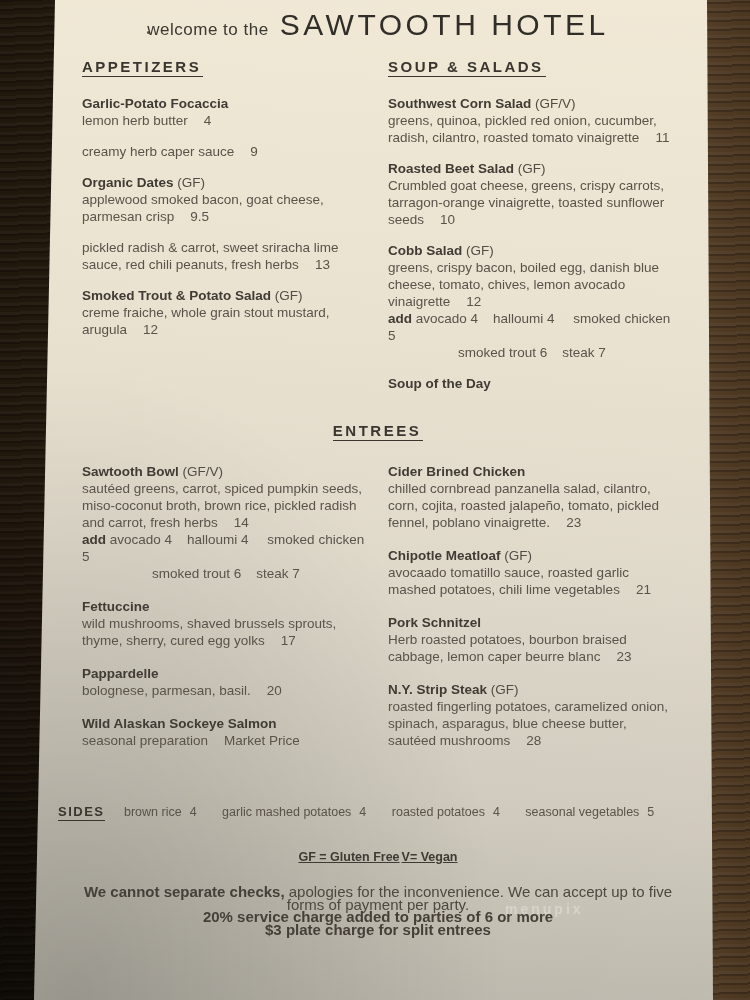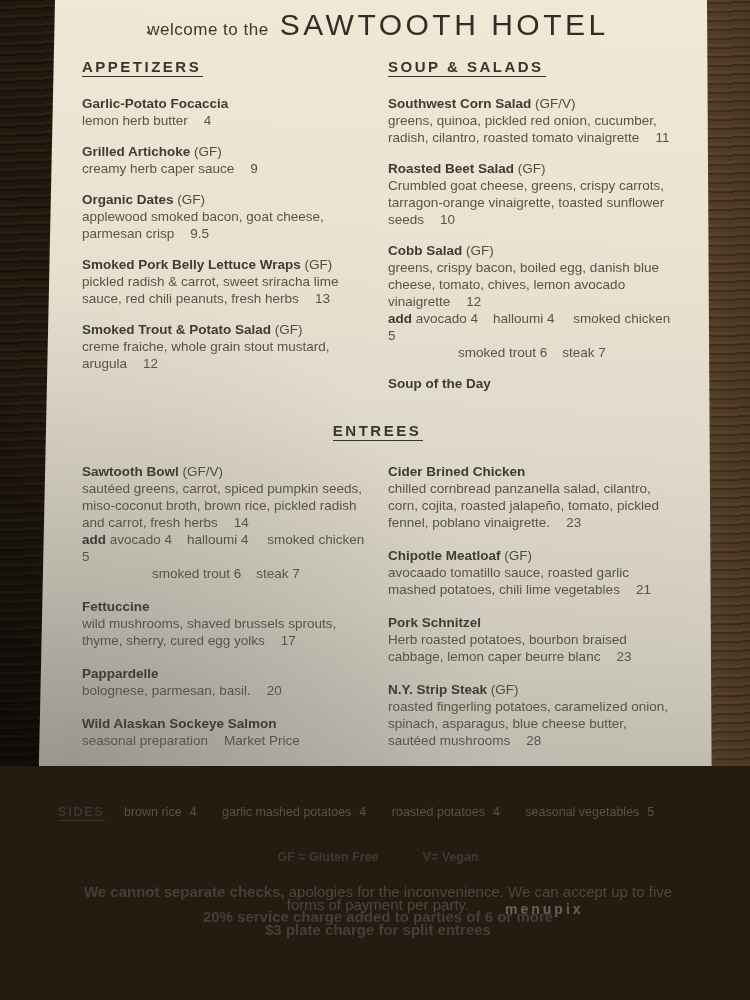--- a/index.html
+++ b/index.html
@@ -2,21 +2,21 @@
 <html><head>
 <meta charset="utf-8">
 <style>
   html,body{margin:0;padding:0;}
   body{
     width:750px;height:1000px;overflow:hidden;
     font-family:"Liberation Sans",sans-serif;
     background:#241b11;
   }
   .scene{
-    position:relative;width:750px;height:766px;
+    position:relative;width:750px;height:1000px;
     background:
       radial-gradient(ellipse at 0% 100%, rgba(0,0,0,.55), transparent 38%),
       repeating-linear-gradient(178deg, rgba(0,0,0,.22) 0 2px, transparent 2px 6px, rgba(255,255,255,.03) 6px 9px),
       linear-gradient(90deg,#20170d 0%,#281d10 40%,#3a2a18 62%,#4c3720 78%,#56402a 92%,#4a351f 100%);
   }
   .paper{
     position:absolute;inset:0;
     clip-path:polygon(55px 0,707px 0,713px 1000px,34px 1000px);
     background:
       radial-gradient(ellipse at 10% 100%, rgba(0,0,0,.18), transparent 45%),
@@ -50,21 +50,21 @@
   .entrees-wrap{text-align:center;margin-top:30px;}
   .entree-cols{margin-top:4px;}
   .sides{margin-left:-24px;margin-top:54px;font-size:12.5px;white-space:nowrap;}
   .sides-h{
     font-weight:bold;font-size:13px;letter-spacing:1.5px;color:#3a362f;
     border-bottom:1.5px solid #3a362f;padding-bottom:1px;margin-right:16px;
   }
   .side{margin-right:22px;}
   .sprice{margin-left:8px;}
   .legend{text-align:center;margin-top:28px;font-size:12.5px;font-weight:bold;color:#3f3a33;}
-  .legend span{margin:0 22px;}
+  .legend span{margin:0 1px;text-decoration:underline;}
   .notes{text-align:center;margin-top:20px;font-size:15px;line-height:12.5px;color:#4e4840;}
   .notes b{color:#453f38;}
   .watermark{
     position:absolute;left:505px;top:901px;
     font-size:14px;font-weight:bold;letter-spacing:3px;
     color:rgba(255,255,255,.30);
   }
 </style>
 </head>
 <body>
@@ -84,33 +84,31 @@
         <section class="col-l">
           <h2>APPETIZERS</h2>
           <div>
   <div class="item">
     <div class="iname"><b>Garlic-Potato Focaccia</b> </div>
     <div class="idesc"><span>lemon herb butter</span><span class="price">4</span></div>
 
   </div>
 
   <div class="item">
-    <div class="iname"><b>Grilled Artichoke</b> <span class="tag">(GF)</span></div>
     <div class="idesc"><span>creamy herb caper sauce</span><span class="price">9</span></div>
 
   </div>
 
   <div class="item">
     <div class="iname"><b>Organic Dates</b> <span class="tag">(GF)</span></div>
     <div class="idesc"><span>applewood smoked bacon, goat cheese, parmesan crisp</span><span class="price">9.5</span></div>
 
   </div>
 
   <div class="item">
-    <div class="iname"><b>Smoked Pork Belly Lettuce Wraps</b> <span class="tag">(GF)</span></div>
     <div class="idesc"><span>pickled radish &amp; carrot, sweet sriracha lime sauce, red chili peanuts, fresh herbs</span><span class="price">13</span></div>
 
   </div>
 
   <div class="item">
     <div class="iname"><b>Smoked Trout &amp; Potato Salad</b> <span class="tag">(GF)</span></div>
     <div class="idesc"><span>creme fraiche, whole grain stout mustard, arugula</span><span class="price">12</span></div>
 
   </div>
 </div>

